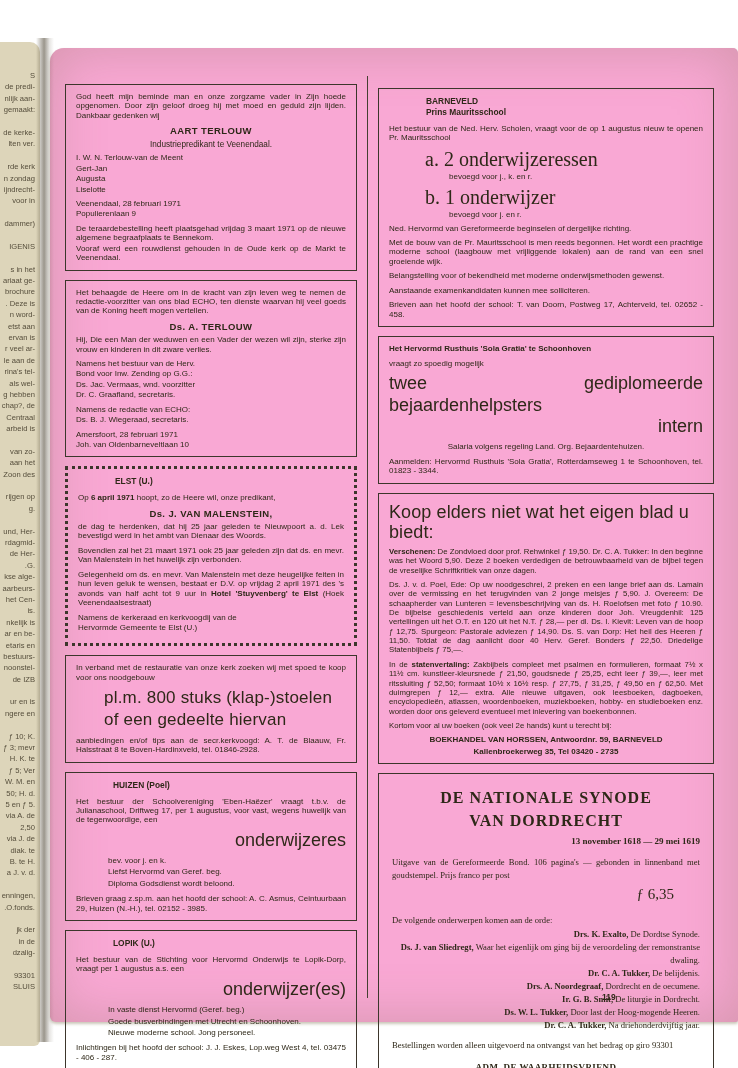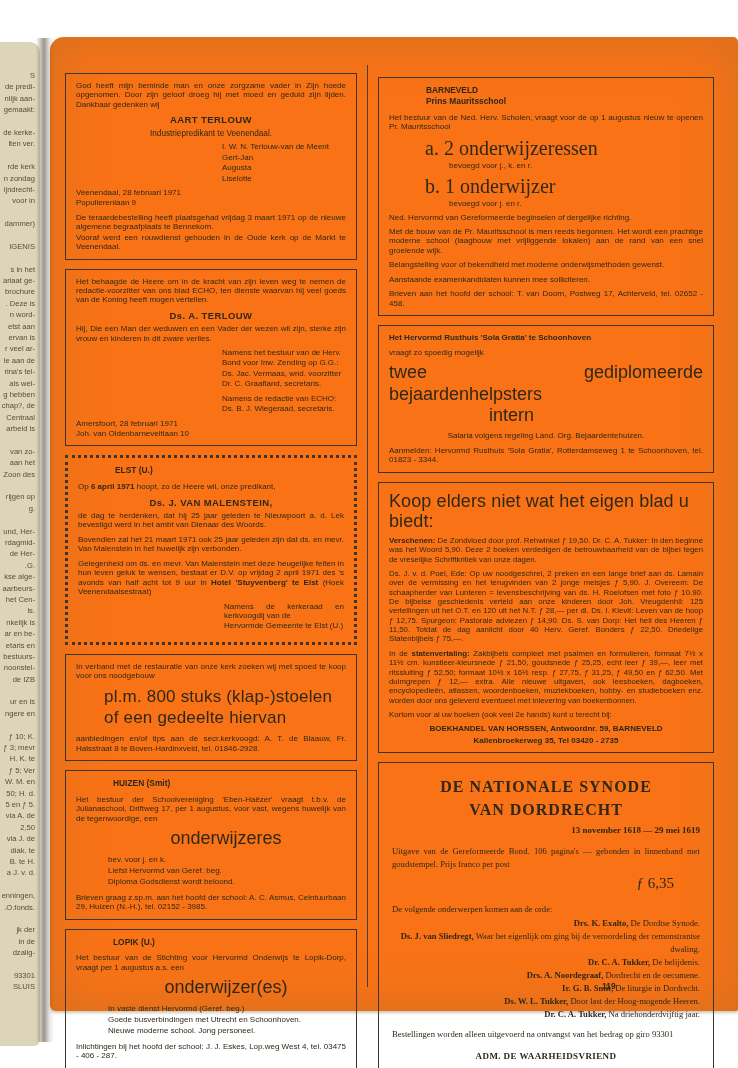--- a/index.html
+++ b/index.html
@@ -17,46 +17,46 @@
     color:#554d3b;white-space:pre-line;
   }
   
   .gutter{
     position:absolute;left:36px;top:38px;width:18px;height:1004px;
     background:linear-gradient(90deg,rgba(55,45,25,0) 0%,rgba(55,45,25,.50) 45%,rgba(55,45,25,.12) 75%,rgba(55,45,25,0) 100%);
     z-index:3;pointer-events:none;
   }
   
   .scan-page{
-    position:absolute;left:50px;top:37px;width:688px;height:974px;
-    background:#f97316;border-radius:14px 5px 2px 6px;
+    position:absolute;left:50px;top:48px;width:688px;height:974px;
+    background:#f9a8d4;border-radius:14px 5px 2px 6px;
     box-shadow:inset 0 0 55px rgba(115,100,70,.28), 0 2px 3px rgba(140,130,100,.45);
   }
   .divider{position:absolute;left:317px;top:28px;width:1px;height:922px;background:#453f31;}
   .col-left{position:absolute;left:15px;top:36px;width:292px;}
   .col-right{position:absolute;left:328px;top:40px;width:336px;}
   .box{border:1px solid #3c362b;padding:7px 10px 6px;margin-bottom:9px;}
   .box-dotted{border:3px dotted #3c362b;}
   p{margin:0 0 5px;font-size:8px;line-height:1.18;text-align:justify;}
   .c{text-align:center;}
   .b{font-weight:bold;}
   .nm{font-size:9.5px;font-weight:bold;letter-spacing:.4px;margin:2px 0 3px;}
   .sub-c{font-size:8.2px;margin-bottom:4px;}
-  .right-block{margin-left:146px;text-align:left;font-size:8px;line-height:1.3;margin-bottom:5px;}
+  .right-block{text-align:left;font-size:8px;line-height:1.3;margin-bottom:5px;}
   .tight{margin-bottom:1px;}
   .loc{font-weight:bold;font-size:8.4px;margin:1px 0 6px;text-align:left;padding-left:37px;}
   .bigline{font-size:17px;line-height:1.25;letter-spacing:.2px;margin:4px 0 6px 28px;text-align:left;}
-  .bigline2{font-size:18px;margin:3px 0 5px 30px;text-align:center;}
+  .bigline2{font-size:18px;margin:3px 0 5px 30px;text-align:right;}
   .detail{margin:0 0 1px 32px;text-align:left;font-size:8px;line-height:1.3;}
   .detail-wrap{margin-bottom:5px;}
   
   .item-big{font-size:20px;margin:5px 0 2px 36px;text-align:left;line-height:1.1;font-family:Liberation Serif, serif;}
   .item-sub{font-size:8px;margin:0 0 4px 60px;text-align:left;}
   .sola-line1{font-size:18px;line-height:1.2;text-align:justify;text-align-last:justify;margin:3px 0 0;}
-  .sola-line2{font-size:18px;margin:0 0 5px 100px;text-align:left;}
+  .sola-line2{font-size:18px;margin:0 0 5px 100px;text-align:right;}
   .koop-head{font-size:18px;line-height:1.15;margin:1px 0 4px;text-align:left;letter-spacing:.1px;}
   .dense{font-size:7.8px;line-height:1.2;}
   .serifbox{font-family:"Liberation Serif",serif;padding:12px 13px;}
   .syn-title{font-size:16px;font-weight:bold;letter-spacing:1px;line-height:1.3;margin:2px 0 0;text-align:center;}
   .syn-dates{font-size:9px;font-weight:bold;margin:4px 0 10px;text-align:right;}
   .syn-p{font-size:8.6px;line-height:1.45;}
   .syn-price{font-size:15px;text-align:right;padding-right:26px;margin:4px 0 10px;}
   .topic{font-size:8.6px;line-height:1.5;margin:0;text-align:right;}
   .syn-addr{font-size:9px;font-weight:bold;text-align:center;margin:10px 0 2px;letter-spacing:.4px;}
   .page-num{position:absolute;left:552px;top:944px;font-size:8.5px;font-weight:bold;color:#2e2818;}
@@ -201,21 +201,21 @@
       </div>
     </div>
 
     <div class="box">
       <p>In verband met de restauratie van onze kerk zoeken wij met spoed te koop voor ons noodgebouw</p>
       <p class="bigline">pl.m. 800 stuks (klap-)stoelen of een gedeelte hiervan</p>
       <p class="tight">aanbiedingen en/of tips aan de secr.kerkvoogd: A. T. de Blaauw, Fr. Halsstraat 8 te Boven-Hardinxveld, tel. 01846-2928.</p>
     </div>
 
     <div class="box">
-      <p class="loc">HUIZEN (Smit)</p>
+      <p class="loc">HUIZEN (Poel)</p>
       <p>Het bestuur der Schoolvereniging 'Eben-Haëzer' vraagt t.b.v. de Julianaschool, Driftweg 17, per 1 augustus, voor vast, wegens huwelijk van de tegenwoordige, een</p>
       <p class="bigline2">onderwijzeres</p>
       <div class="detail-wrap">
         <p class="detail">bev. voor j. en k.</p>
         <p class="detail">Liefst Hervormd van Geref. beg.</p>
         <p class="detail">Diploma Godsdienst wordt beloond.</p>
       </div>
       <p class="tight">Brieven graag z.sp.m. aan het hoofd der school: A. C. Asmus, Ceintuurbaan 29, Huizen (N.-H.), tel. 02152 - 3985.</p>
     </div>
 

